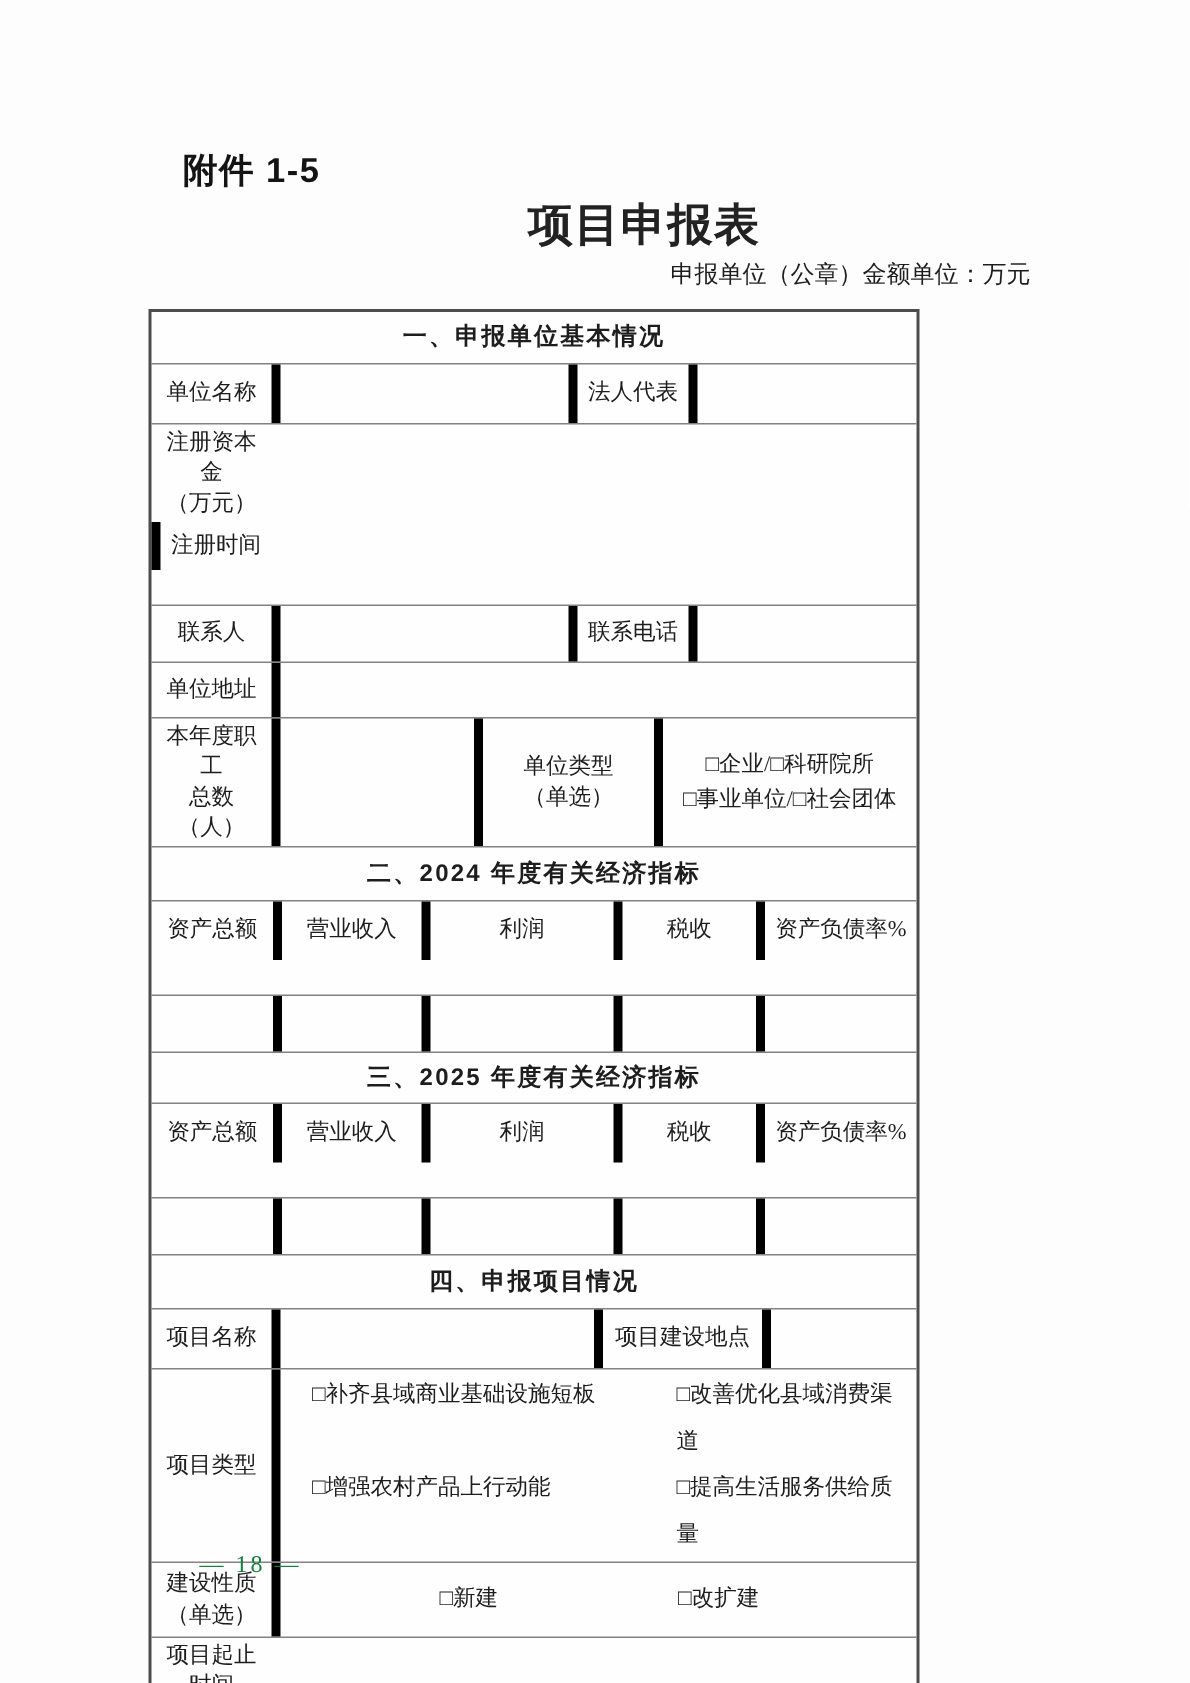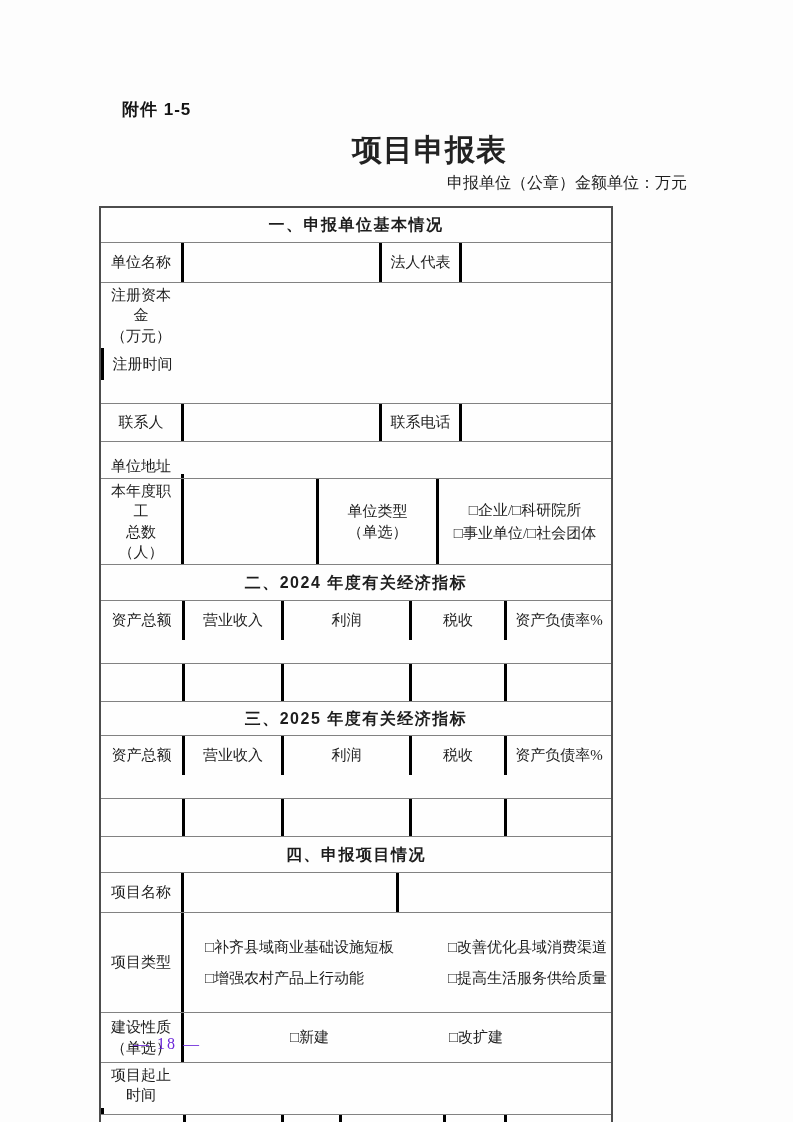--- a/index.html
+++ b/index.html
@@ -10,42 +10,42 @@
     font-family: "Liberation Serif", "DejaVu Serif", serif;
     color: #1d1d1d;
     position: relative;
     overflow: hidden;
   }
   .page { position: absolute; inset: 0; background: #fdfdfd; }
 
   .attachment {
     position: absolute; left: 122px; top: 98px;
     font-family: "Liberation Sans", "DejaVu Sans", sans-serif;
-    font-weight: 600; font-size: 17px; color: #141414;
+    font-weight: 600; font-size: 23px; color: #141414;
     letter-spacing: 1px;
   }
   .doc-title {
     position: absolute; left: 352px; top: 130px;
     font-size: 30px; font-weight: 700; color: #222;
     letter-spacing: 1px; white-space: nowrap;
   }
   .subline {
     position: absolute; left: 107px; right: 106px; top: 173px;
     display: flex; justify-content: flex-end;
     font-size: 16px; color: #1d1d1d;
   }
 
   .form-table {
     position: absolute; left: 99px; top: 206px; width: 514px;
     border: 2px solid #4d4d4d; background: #fefefe;
   }
   .row { display: flex; border-top: 1px solid #828282; }
   .row:first-child { border-top: none; }
   .cell {
-    border-left: 3px solid #000000;
+    border-left: 6px solid #000000;
     display: flex; align-items: center; justify-content: center;
     text-align: center; white-space: pre-line;
     font-size: 15px; line-height: 1.35; padding: 2px 3px;
     color: #1d1d1d;
   }
   .cell:first-child { border-left: none; }
   .fill { flex: 1 1 auto; }
   .sec {
     font-family: "Liberation Sans", "DejaVu Sans", sans-serif;
     font-weight: 700; font-size: 16px; letter-spacing: 1.5px;
@@ -55,39 +55,39 @@
   .w58 {width:58px; flex:none;} .w61 {width:61px; flex:none;}
   .w80 {width:80px; flex:none;} .w81 {width:81px; flex:none;}
   .w82 {width:82px; flex:none;} .w95 {width:95px; flex:none;}
   .w98 {width:98px; flex:none;} .w99 {width:99px; flex:none;}
   .w104{width:104px;flex:none;} .w112{width:112px;flex:none;}
   .w120{width:120px;flex:none;} .w128{width:128px;flex:none;}
   .w135{width:135px;flex:none;} .w198{width:198px;flex:none;}
   .w215{width:215px;flex:none;}
 
   
-  .h34{min-height:34px;} .h36{min-height:36px;} .h37{min-height:37px;align-items:flex-end;}
+  .h34{min-height:34px;} .h36{min-height:36px;} .h37{min-height:37px;}
   .h38{min-height:38px;margin-top:23px;} .h40{min-height:40px;} .h49{min-height:49px;}
   .h50{min-height:50px;} .h52{min-height:52px;flex-direction:column;} .h56{min-height:56px;}
   .h100{min-height:100px;}
 
   .stack { display:flex; flex-direction:column; justify-content:center; line-height:23px; }
 
   .options-cell { justify-content:flex-start; align-items:center; text-align:left; padding-left:21px; }
   .options-grid {
     display:grid; grid-template-columns:243px auto;
     line-height:31px; font-size:15px;
   }
   .nature-cell { justify-content:flex-start; padding:0; }
   .nature-opt1 { margin-left:106px; }
   .nature-opt2 { margin-left:120px; }
 
   .page-number {
     position: absolute; left: 133px; top: 1035px;
-    font-size: 16px; color: #6d28d9; letter-spacing: 2px;
+    font-size: 16px; color: #15803d; letter-spacing: 2px;
   }
 </style>
 </head>
 <body>
 
 <div class="page">
 
   <div class="attachment">附件 1-5</div>
   <div class="doc-title">项目申报表</div>
 
@@ -183,20 +183,21 @@
       <div class="cell fill"></div>
     </div>
 
     <div class="row h36">
       <div class="cell fill sec">四、申报项目情况</div>
     </div>
 
     <div class="row h40">
       <div class="cell w80">项目名称</div>
       <div class="cell w215"></div>
+      <div class="cell w112">项目建设地点</div>
       <div class="cell fill"></div>
     </div>
 
     <div class="row h100">
       <div class="cell w80">项目类型</div>
       <div class="cell fill options-cell">
         <div class="options-grid">
           <span>□补齐县域商业基础设施短板</span>
           <span>□改善优化县域消费渠道</span>
           <span>□增强农村产品上行动能</span>

